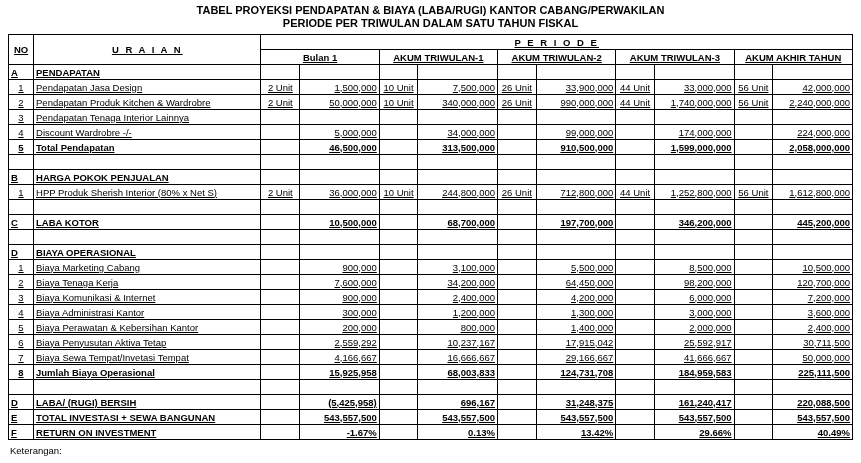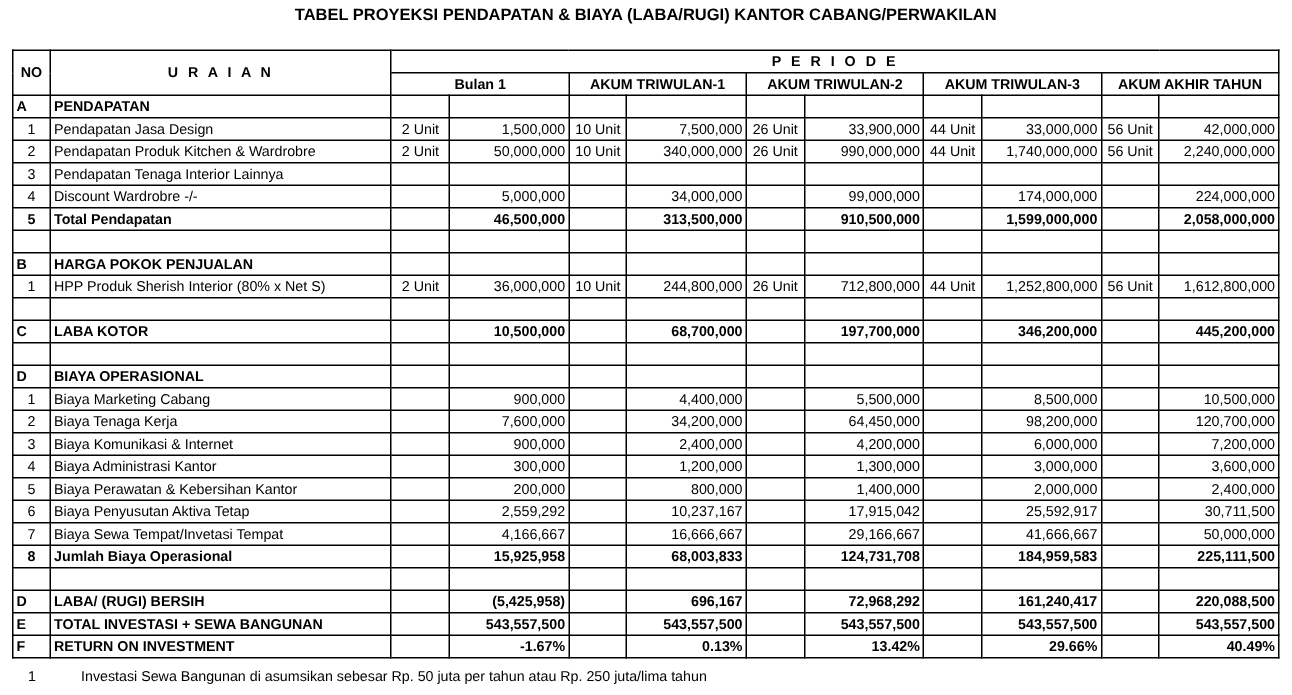--- a/index.html
+++ b/index.html
@@ -1,19 +1,19 @@
 <!DOCTYPE html>
 <html><head>
 <meta charset="utf-8">
 <style>
   html,body{margin:0;padding:0;background:#ffffff;}
   body{font-family:"Liberation Sans",sans-serif;width:861px;height:463px;overflow:hidden;color:#000;}
   .page{width:861px;height:463px;position:relative;}
   .title{text-align:center;font-weight:bold;font-size:11px;line-height:13px;padding-top:4px;}
-  table.main{border-collapse:collapse;width:845px;margin:16px auto 0 auto;table-layout:fixed;}
+  table.main{border-collapse:collapse;width:845px;margin:4px auto 0 auto;table-layout:fixed;text-decoration:underline;}
   table.main td,table.main th{border:1px solid #000;font-size:9.5px;padding:0 2px;height:14px;vertical-align:middle;}
   .c{text-align:center;}
   .r{text-align:right;}
   .l{text-align:left;}
   .b{font-weight:bold;}
   .hdr{font-weight:bold;text-align:center;}
   .sp{letter-spacing:2px;}
   .small{font-size:9px;}
   .notes{margin:6px 8px 0 10px;font-size:9.5px;line-height:13px;}
   .notes .row{display:flex;}
@@ -26,20 +26,21 @@
   .wno{width:22px;}
   .wurai{width:200px;}
 </style>
 </head>
 <body>
 
 <div class="page">
 
   <div class="title">
     <div>TABEL PROYEKSI PENDAPATAN &amp; BIAYA (LABA/RUGI) KANTOR CABANG/PERWAKILAN</div>
+    <div>PERIODE PER TRIWULAN DALAM SATU TAHUN FISKAL</div>
   </div>
 
   <table class="main">
     <colgroup>
       <col class="wno">
         <col class="wurai">
       <col class="wunit">
         <col class="wnum">
       <col class="wunit">
         <col class="wnum">
@@ -246,21 +247,21 @@
           <td class="r b"></td>
           <td class="c small"></td>
           <td class="r b"></td>
         </tr>
         <tr>
           <td class="c">1</td>
           <td class="l">Biaya Marketing Cabang</td>
           <td class="c small"></td>
           <td class="r">900,000</td>
           <td class="c small"></td>
-          <td class="r">4,400,000</td>
+          <td class="r">3,100,000</td>
           <td class="c small"></td>
           <td class="r">5,500,000</td>
           <td class="c small"></td>
           <td class="r">8,500,000</td>
           <td class="c small"></td>
           <td class="r">10,500,000</td>
         </tr>
         <tr>
           <td class="c">2</td>
           <td class="l">Biaya Tenaga Kerja</td>
@@ -374,21 +375,21 @@
           <td class="r"></td>
         </tr>
         <tr>
           <td class="l b">D</td>
           <td class="l b">LABA/ (RUGI) BERSIH</td>
           <td class="c small"></td>
           <td class="r b">(5,425,958)</td>
           <td class="c small"></td>
           <td class="r b">696,167</td>
           <td class="c small"></td>
-          <td class="r b">72,968,292</td>
+          <td class="r b">31,248,375</td>
           <td class="c small"></td>
           <td class="r b">161,240,417</td>
           <td class="c small"></td>
           <td class="r b">220,088,500</td>
         </tr>
         <tr>
           <td class="l b">E</td>
           <td class="l b">TOTAL INVESTASI + SEWA BANGUNAN</td>
           <td class="c small"></td>
           <td class="r b">543,557,500</td>
@@ -411,20 +412,21 @@
           <td class="c small"></td>
           <td class="r b">13.42%</td>
           <td class="c small"></td>
           <td class="r b">29.66%</td>
           <td class="c small"></td>
           <td class="r b">40.49%</td>
         </tr>
       </tbody>
   </table>
 
+  <div class="ket">Keterangan:</div>
   <div class="notes" id="notes">
       <div class="row">
         <div class="num">1</div>
         <div class="sub"></div>
         <div class="txt" style="width: auto;">Investasi Sewa Bangunan di asumsikan sebesar Rp. 50 juta per tahun atau Rp. 250 juta/lima tahun</div>
       </div>
     </div>
 
 </div>
 

